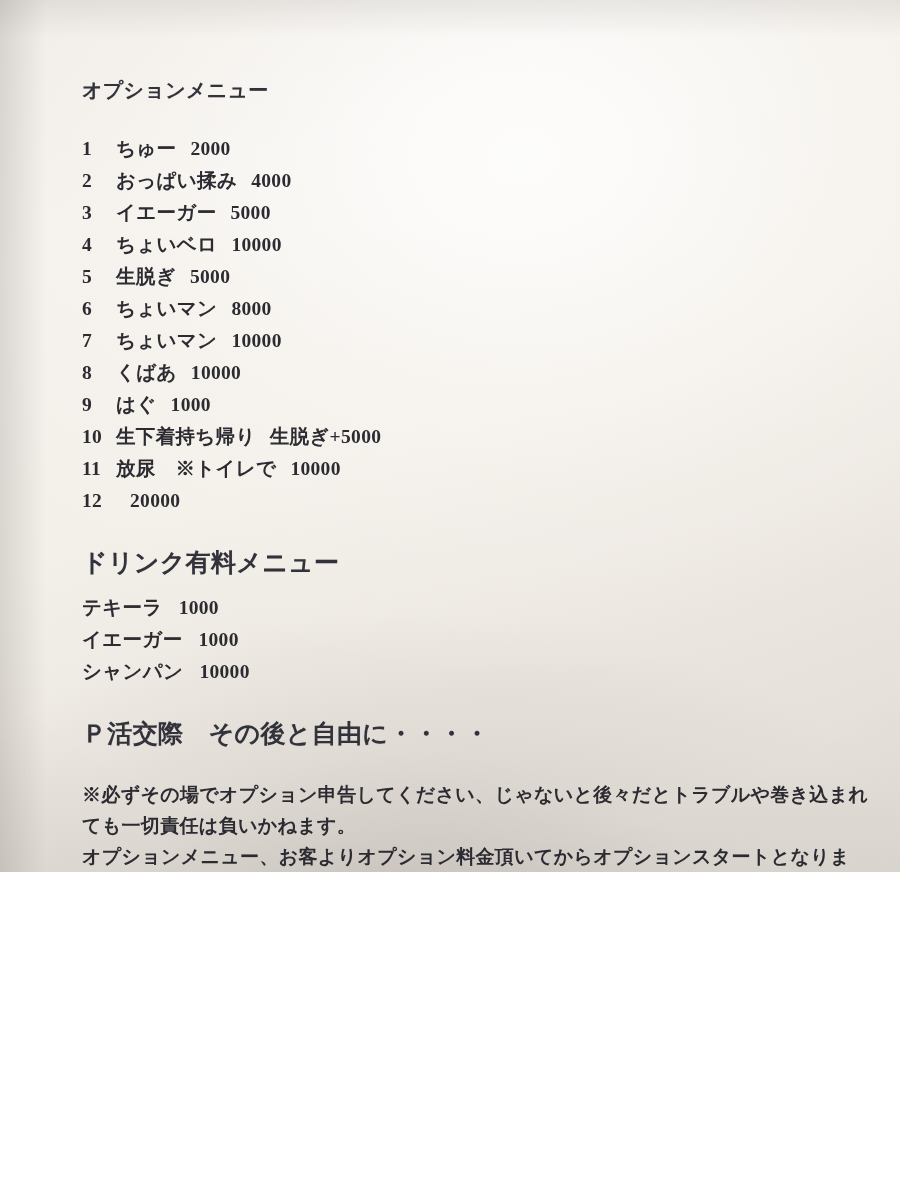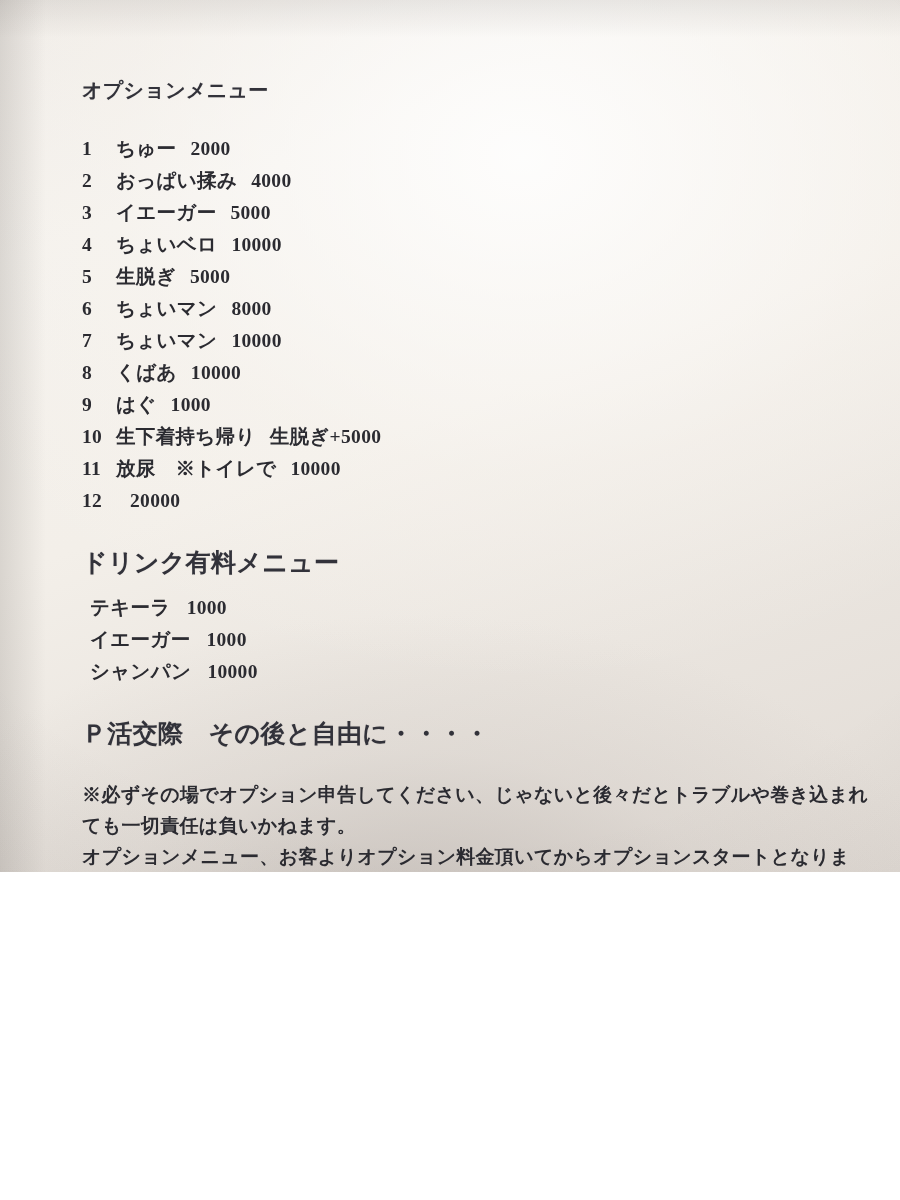--- a/index.html
+++ b/index.html
@@ -108,21 +108,21 @@
   .section-gap-sm {
     height: 14px;
   }
 
   .drink-row {
     display: flex;
     font-size: 19.5px;
     line-height: 32px;
     white-space: pre;
   }
-  .drink-label { display: inline-block; margin-left: 8px; }
+  .drink-label { display: inline-block; }
   .drink-price { display: inline-block; margin-left: 16px; }
 
   .note {
     font-size: 19px;
     line-height: 31px;
     max-width: 800px;
   }
 </style>
 </head>
 <body>

